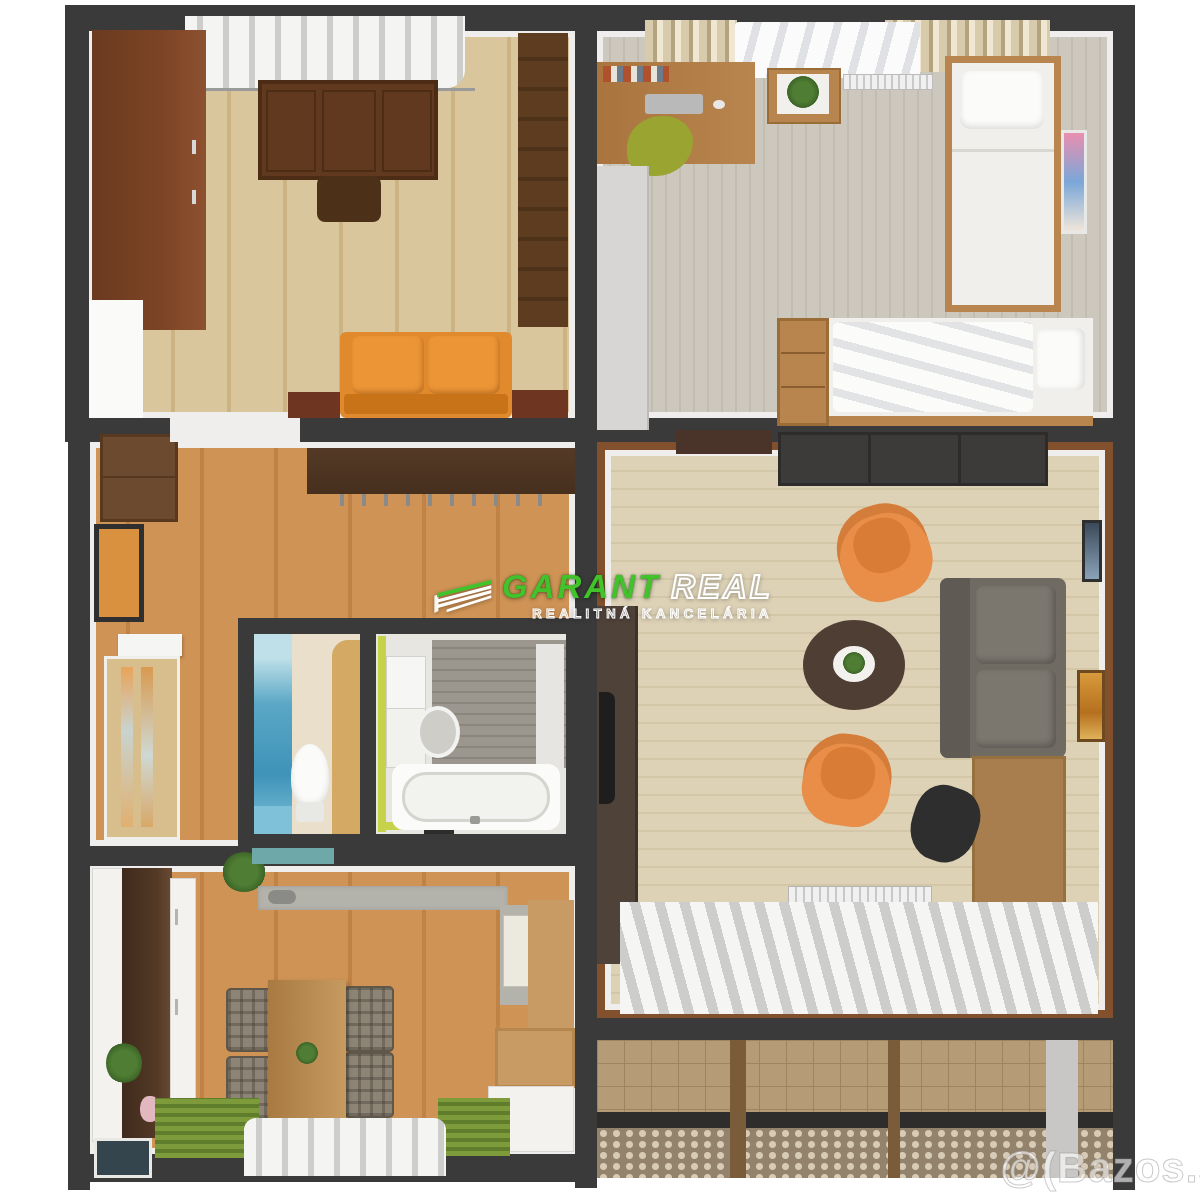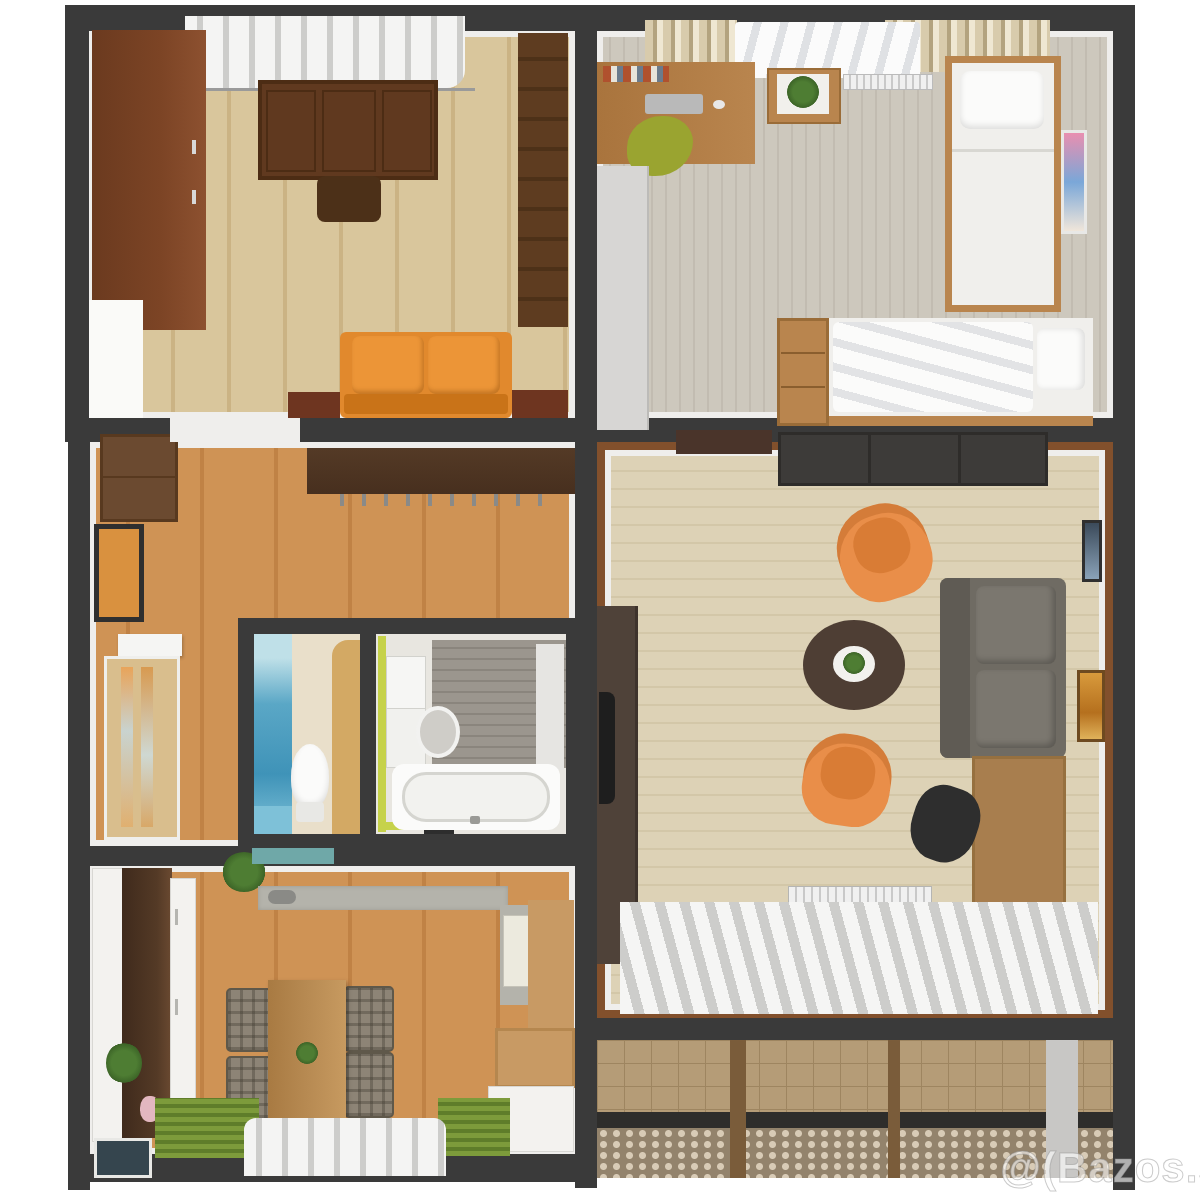--- a/index.html
+++ b/index.html
@@ -204,15 +204,30 @@
   <div class="furn plaid" style="left:226px;top:1056px;width:46px;height:64px;"></div>
   <div class="furn plaid" style="left:344px;top:986px;width:50px;height:66px;"></div>
   <div class="furn plaid" style="left:344px;top:1052px;width:50px;height:66px;"></div>
   <div class="furn" style="left:268px;top:980px;width:78px;height:146px;background:linear-gradient(90deg,#a87a42,var(--table-wood) 50%,#c79a60);box-shadow:2px 2px 4px rgba(0,0,0,.25);">
     <div class="abs plant" style="left:28px;top:62px;width:22px;height:22px;"></div>
   </div>
   <div class="furn rug-green" style="left:155px;top:1098px;width:104px;height:60px;"></div>
   <div class="furn rug-green" style="left:438px;top:1098px;width:72px;height:58px;"></div>
   <div class="furn curtain-w" style="left:244px;top:1118px;width:202px;height:58px;border-radius:12px 12px 0 0;"></div>
 
+  <div class="wm-center" style="left:433px;top:570px;width:340px;">
+    <svg width="90" height="52" viewBox="0 0 90 52">
+      <polygon points="2,26 8,23 8,48 2,51" fill="#ffffff" opacity="0.92"></polygon>
+      <polygon points="6,22 86,2 86,8 6,28" fill="#43c32b"></polygon>
+      <polygon points="6,31 86,10 86,15 6,36" fill="#ffffff"></polygon>
+      <polygon points="6,39 86,17 86,22 6,44" fill="#ffffff"></polygon>
+      <polygon points="20,46 86,25 86,29 20,50" fill="#ffffff"></polygon>
+    </svg>
+    <div>
+      <div class="wm-title">
+        <span class="wm-brand1">GARANT</span><span class="wm-brand2">REAL</span>
+      </div>
+      <div class="wm-sub">REALITNÁ KANCELÁRIA</div>
+    </div>
+  </div>
   <div class="wm-corner" style="left:1000px;top:1144px;">@(Bazos.sk</div>
 
 </div>
 
 </body></html>

